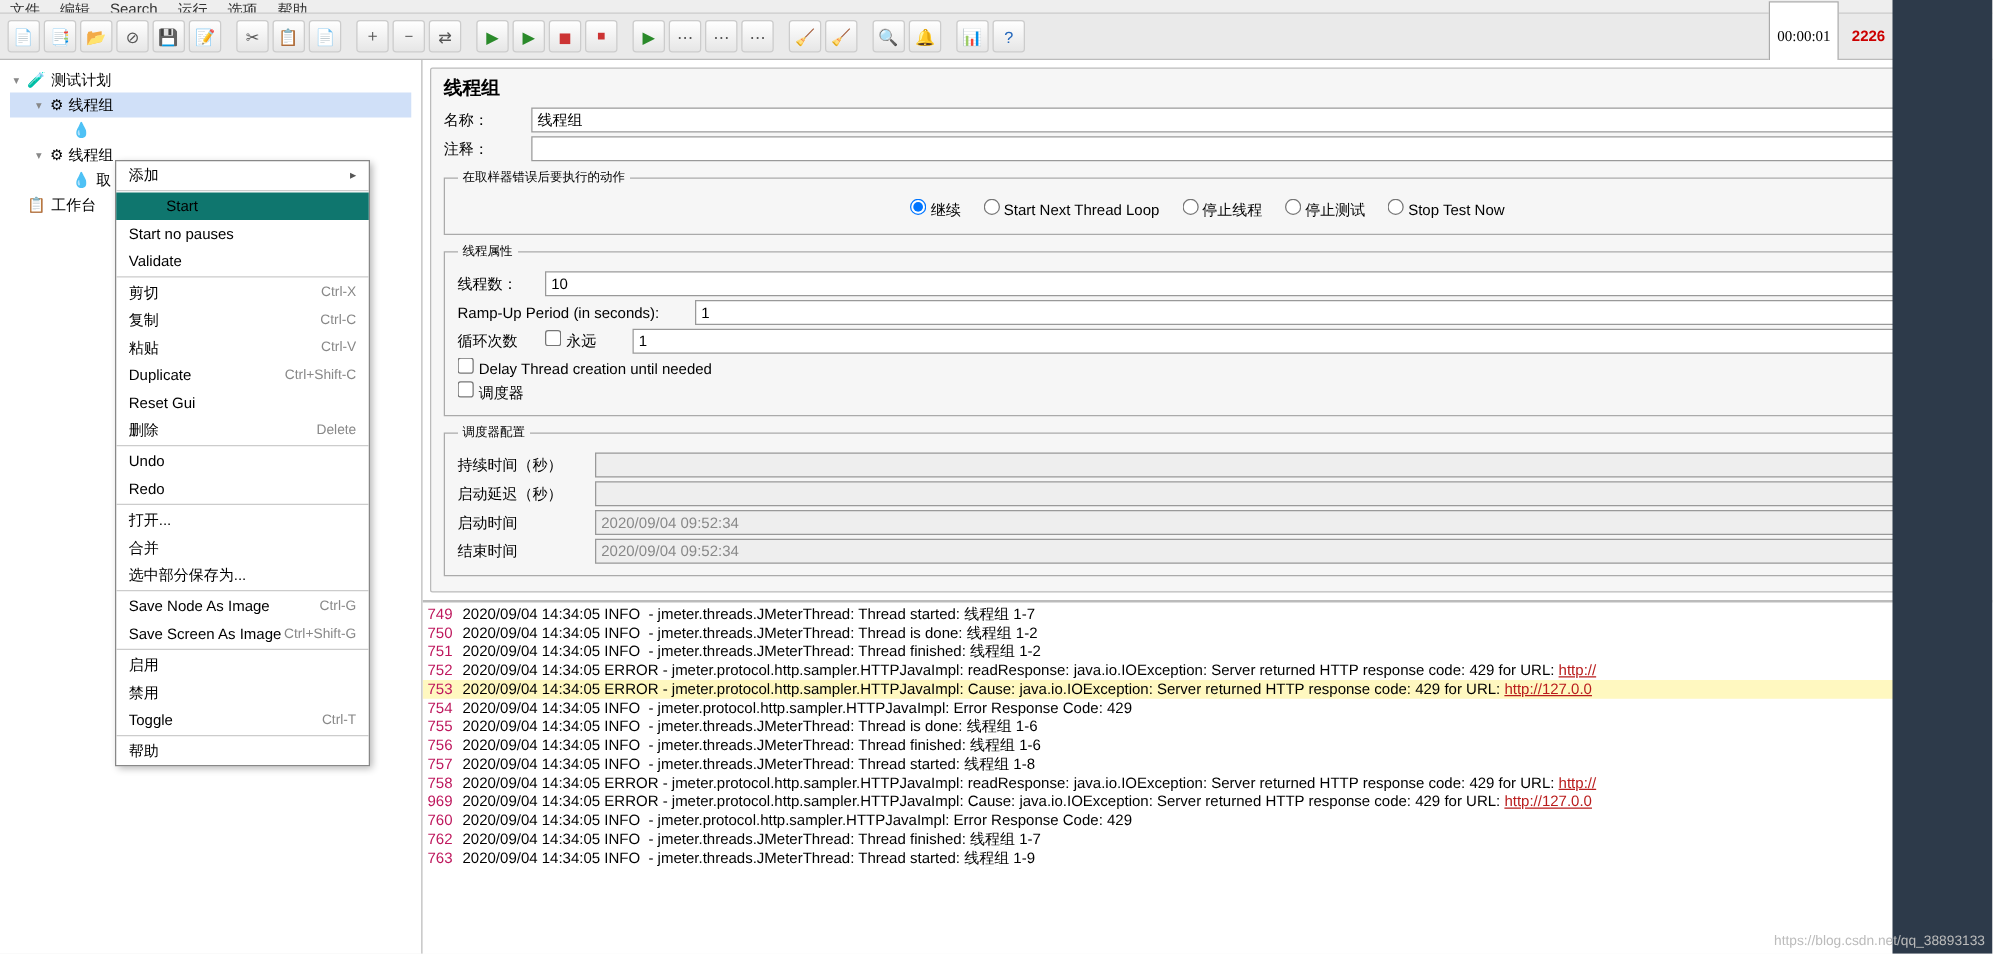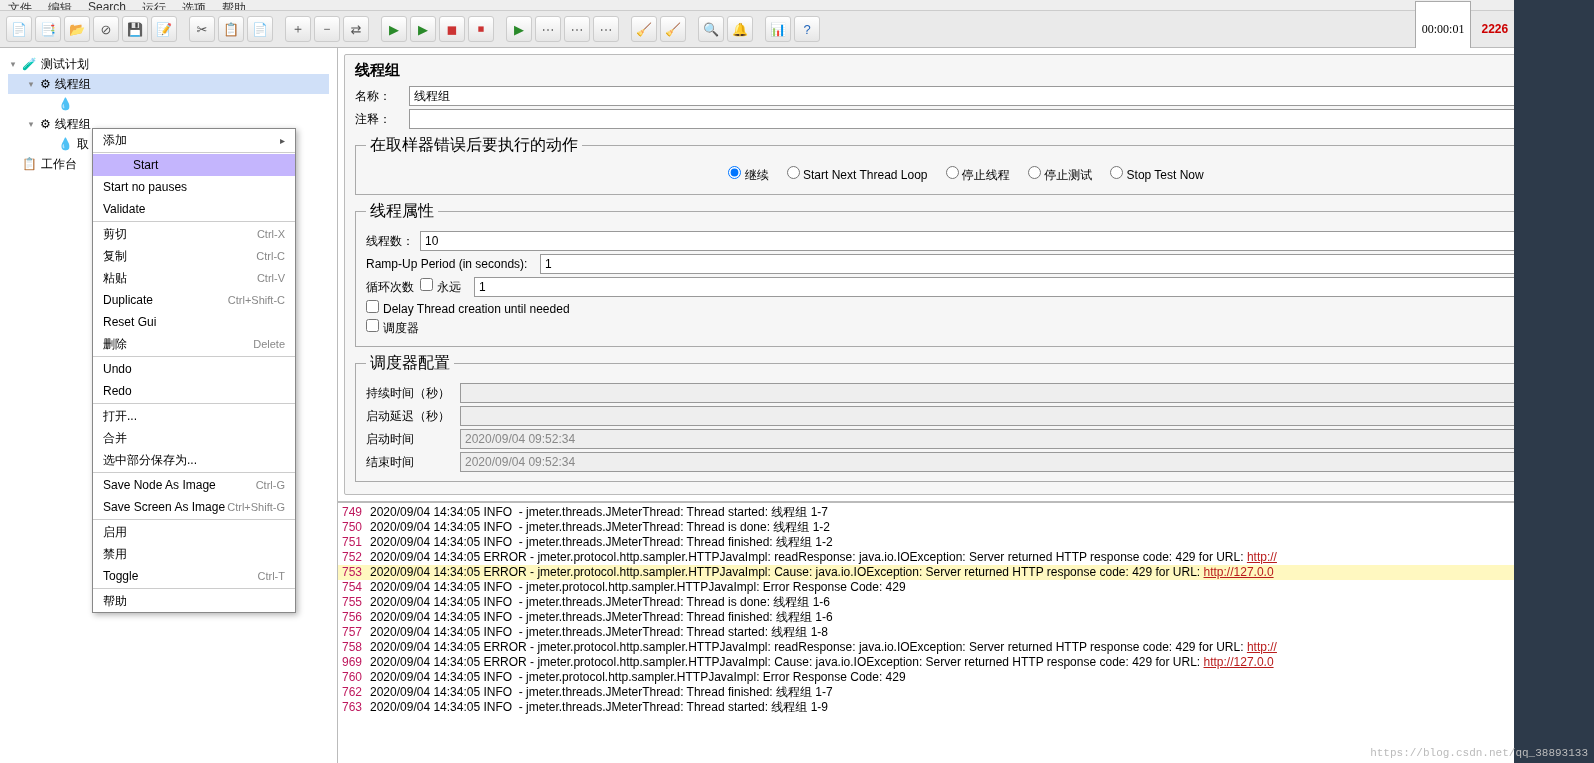--- a/index.html
+++ b/index.html
@@ -14,40 +14,40 @@
 .warn-icon { color:#d88b00; font-size:14px;}
 .main { display: flex; height: calc(100% - 48px); position:relative;}
 .tree { width: 338px; background: #fff; border-right: 1px solid #bbb; padding: 6px 8px; position:relative;}
 .tree-row { display:flex; align-items:center; height:20px; gap:4px; }
 .handle { color:#888; font-size:9px; width:10px; text-align:center;}
 .indent { width:14px; display:inline-block; }
 .selected { background:#d0e0f8; }
 .content { flex:1; background:#fff; display:flex; flex-direction:column; }
 .panel { padding:6px 10px; border:1px solid #bbb; margin:6px; border-radius:2px; background:#f6f6f6;}
 .panel h2 { font-size:15px; font-weight:bold; margin-bottom:6px; }
-.row { display:flex; align-items:center; margin:3px 0; gap:4px; }
+.row { display:flex; align-items:center; margin:3px 0; gap:20px; }
 .row label { min-width:50px; }
 .row input[type=text] { flex:1; border:1px solid #999; height:20px; padding:0 4px; background:#fff; font-size:12px;}
 .row input[disabled] { background:#eee; color:#888; }
 fieldset { border:1px solid #aaa; margin:6px 0; padding:6px 10px; }
-fieldset legend { padding:0 4px; font-size:16px; }
+fieldset legend { padding:0 4px; font-size:10px; }
 .radio-row { display:flex; gap:18px; justify-content:center; padding:4px 0;}
 .chk { margin-right:4px; }
 .console { flex:1; border-top:2px solid #bbb; overflow:auto; font-family:"Courier New",monospace; font-size:12px; background:#fff; padding:2px 0; line-height:15px;}
 .log-line { white-space:pre; display:flex; }
 .ln { width:32px; text-align:right; color:#be185d; padding-right:8px; flex-shrink:0;}
 .log-hl { background:#fff8c0; }
 .ctx-menu { position:absolute; left:92px; top:80px; width:204px; background:#fff; border:1px solid #888; box-shadow:2px 2px 6px rgba(0,0,0,.3); z-index:10;}
 .ctx-item { height:22px; display:flex; align-items:center; padding:0 10px; justify-content:space-between; font-size:12px; }
-.ctx-item.hover { background:#c4b5fd;padding-left:40px; }
+.ctx-item.hover { background:#0f766e;padding-left:40px; }
 .ctx-sep { height:1px; background:#ccc; margin:1px 0;}
 .ctx-sub::after { content:"▸"; color:#555; font-size:10px;}
 .sc { color:#888; font-size:11px;}
 .redbox { position:absolute; border:2px solid red; pointer-events:none; }
-.watermark { position:absolute; right:6px; bottom:4px; color:#bbb; font-size:11px; font-family:Liberation Mono, monospace; }
+.watermark { position:absolute; right:6px; bottom:4px; color:#bbb; font-size:11px; font-family:Liberation Sans, sans-serif; }
 .rpanel { position:absolute; right:0; top:0; width:80px; height:100%; background:#2d3a4a; }
 a.loglink { color:#b91c1c; text-decoration:underline;}
 </style>
 </head>
 <body>
 
 <div class="menubar">
   <span>文件</span>
   <span>编辑</span>
   <span>Search</span>

